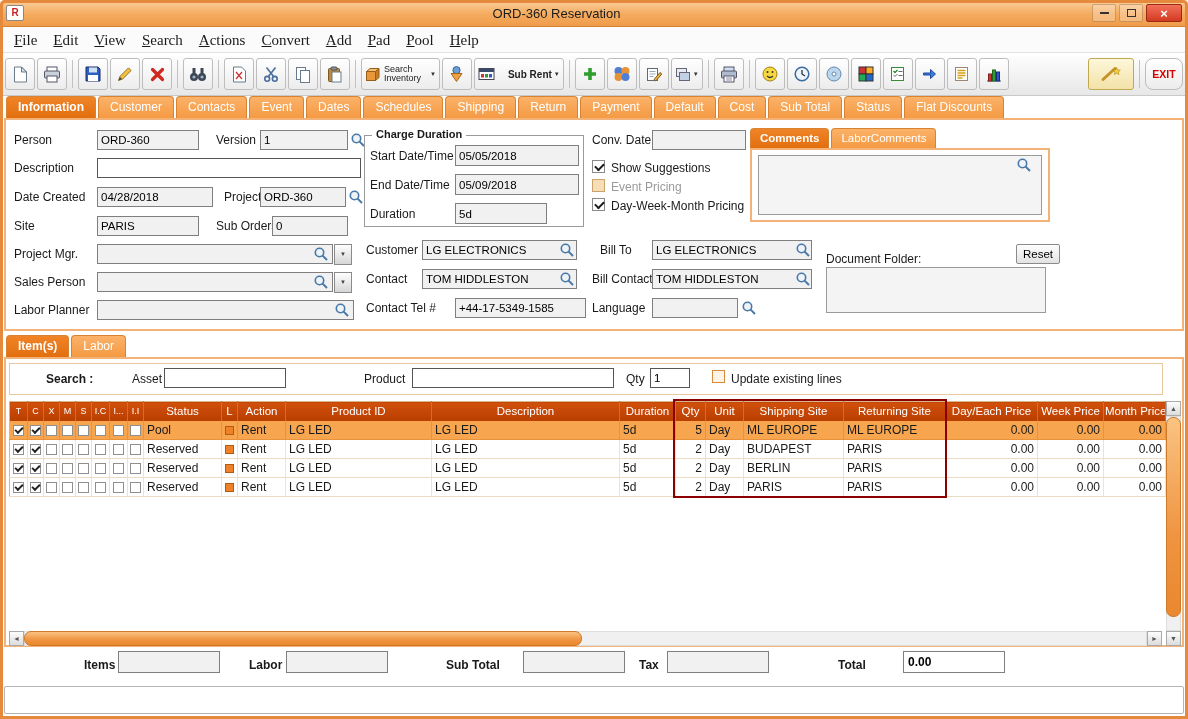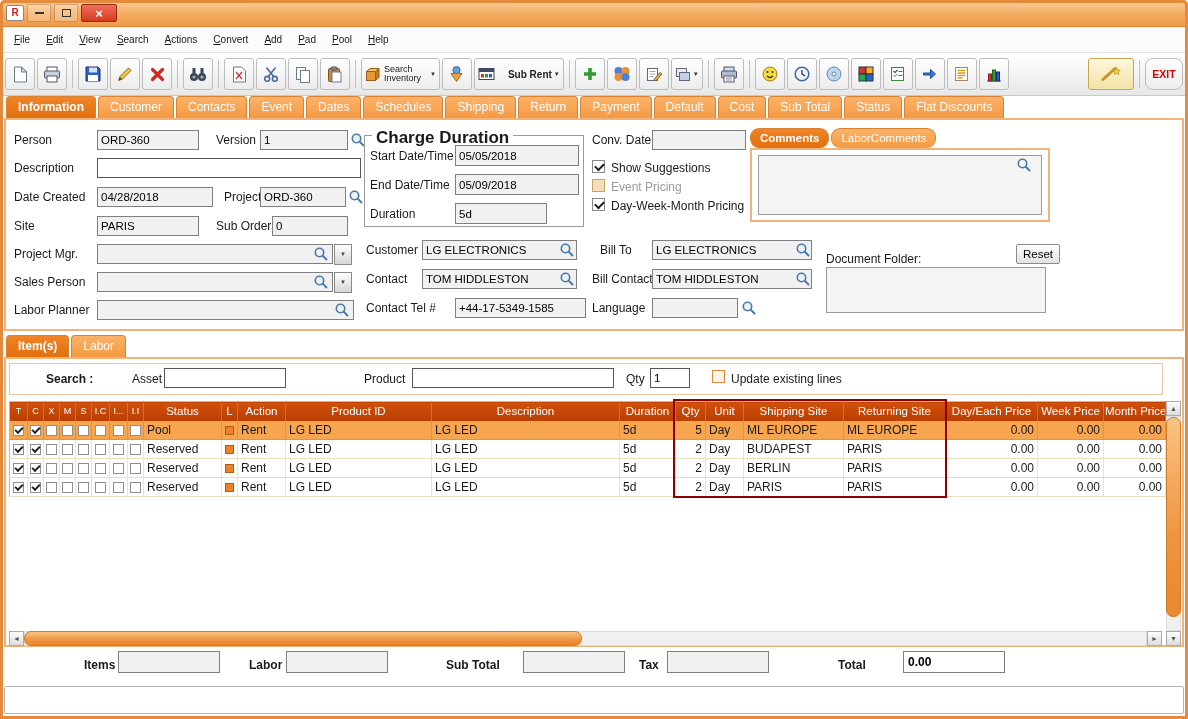--- a/index.html
+++ b/index.html
@@ -18,21 +18,21 @@
   .win-btn { width:24px; height:18px; margin-left:3px; display:flex; align-items:center; justify-content:center;
     background:rgba(255,255,255,.25); border:1px solid rgba(120,70,20,.35); border-radius:2px; color:#333; }
   .win-btn.close { width:36px; background:linear-gradient(#f2705a,#d33a22); border:1px solid #9a2a12;
     color:#fff; font-size:13px; font-weight:bold; }
   .min-glyph { width:9px; height:2px; background:#333; }
   .max-glyph { width:9px; height:8px; border:1.5px solid #333; }
 
   
   .menubar { position:absolute; top:27px; left:0; width:100%; height:26px; background:#fbfbfb;
     border-bottom:1px solid #e2e2e2; display:flex; align-items:center; padding-left:6px; }
-  .menu-item { padding:4px 8px; font-size:10px; line-height:26px; }
+  .menu-item { padding:4px 8px; font-size:15px; line-height:26px;font-family:Liberation Serif, serif; }
   .menu-item::first-letter { text-decoration:underline; }
 
   
   .toolbar { position:absolute; top:53px; left:0; width:100%; height:43px;
     background:linear-gradient(#ffffff,#e7e7e7); border-bottom:1px solid #c9c9c9;
     display:flex; align-items:center; padding:0 5px; gap:2px; }
   .tb { height:32px; min-width:30px; display:flex; align-items:center; justify-content:center; gap:2px;
     background:linear-gradient(#ffffff,#ececec); border:1px solid #bdbdbd; border-radius:3px; padding:0 3px; }
   .tb .caret { font-size:6px; color:#333; }
   .tb-text { font-size:9px; line-height:9px; width:44px; text-align:left; color:#222; }
@@ -43,21 +43,21 @@
   .exit-text { color:#d40000; font-weight:bold; font-size:10.5px; }
 
   
   .tabrow { position:absolute; left:6px; display:flex; align-items:flex-end; height:22px; }
   .tabrow.main { top:96px; }
   .tabrow.items { top:335px; }
   .tab { height:22px; line-height:21px; padding:0 11px; margin-right:2px; color:#fff; font-size:12px;
     background:linear-gradient(#fbb269,#f49a43); border:1px solid #d9822f; border-bottom:none;
     border-radius:4px 4px 0 0; white-space:nowrap; }
   .tab.active { background:linear-gradient(#f08428,#e26f0e); font-weight:bold; }
-  .tab.small { height:20px; line-height:19px; padding:0 9px; font-size:11.5px;border-radius:9px; }
+  .tab.small { height:20px; line-height:19px; padding:0 9px; font-size:11.5px; }
 
   
   .panel { position:absolute; left:4px; width:1180px; background:#fff; border:2px solid #f3b277; }
   .panel.info { top:118px; height:213px; }
   .panel.itemsp { top:357px; height:290px; }
 
   .lbl { position:absolute; font-size:12px; white-space:nowrap; }
   .lbl.b { font-weight:bold; }
   .lbl.dis { color:#9a9a9a; }
   .fld { position:absolute; height:20px; background:#f1f1f1; border:1px solid #7f7f7f;
@@ -65,21 +65,21 @@
   .fld.white { background:#fff; border-color:#555; }
   .mag { position:absolute; }
   .combo-arrow { position:absolute; width:18px; height:21px; background:linear-gradient(#fefefe,#d6d6d6);
     border:1px solid #8a8a8a; font-size:6px; color:#444; text-align:center; line-height:19px; }
   .cb { position:absolute; width:13px; height:13px; background:#fff; border:1px solid #8a8a8a; }
   .cb.checked::after { content:""; position:absolute; left:2px; top:2px; width:7px; height:4px;
     border-left:2px solid #1c1c1c; border-bottom:2px solid #1c1c1c; transform:rotate(-45deg); }
   .cb.dis { background:#f6ddb6; border-color:#c9a36a; }
   .cb.orange { background:#fff4e6; border-color:#d98a3a; }
   .group { position:absolute; border:1px solid #9a9a9a; }
-  .group-title { position:absolute; background:#fff; padding:0 4px; font-weight:bold; font-size:17px; }
+  .group-title { position:absolute; background:#fff; padding:0 4px; font-weight:bold; font-size:11px; }
   .sunken { position:absolute; background:#f4f4f4; border:1px solid #9a9a9a; }
   .btn { position:absolute; height:20px; background:linear-gradient(#fefefe,#e2e2e2); border:1px solid #8a8a8a;
     border-radius:2px; font-size:11.5px; text-align:center; padding:0 6px; line-height:18px; }
 
   
   .grid { position:absolute; left:3px; top:42px; width:1156px; border-collapse:collapse; table-layout:fixed;
     border:1px solid #d8b68e; }
   .grid th { height:19px; background:linear-gradient(#d1500c,#b93e00); color:#fff; font-weight:normal;
     font-size:11.5px; text-align:center; overflow:hidden; white-space:nowrap; border-right:1px solid #dd6a2a; padding:0 1px; }
   .grid th.h-s { font-size:9px; }
@@ -109,20 +109,21 @@
   .status-bar { position:absolute; left:4px; top:686px; width:1180px; height:28px; background:#fff;
     border:1px solid #b5b5b5; border-radius:2px; }
 </style>
 </head>
 <body>
 
 <div class="window">
 
   <div class="titlebar">
     <div class="app-icon">R</div>
+    <div class="title-text">ORD-360 Reservation</div>
     <div class="win-btn">
         <span class="min-glyph"></span>
       </div>
     <div class="win-btn">
         <span class="max-glyph"></span>
       </div>
     <div class="win-btn close">
         <span>×</span>
       </div>
   </div>

